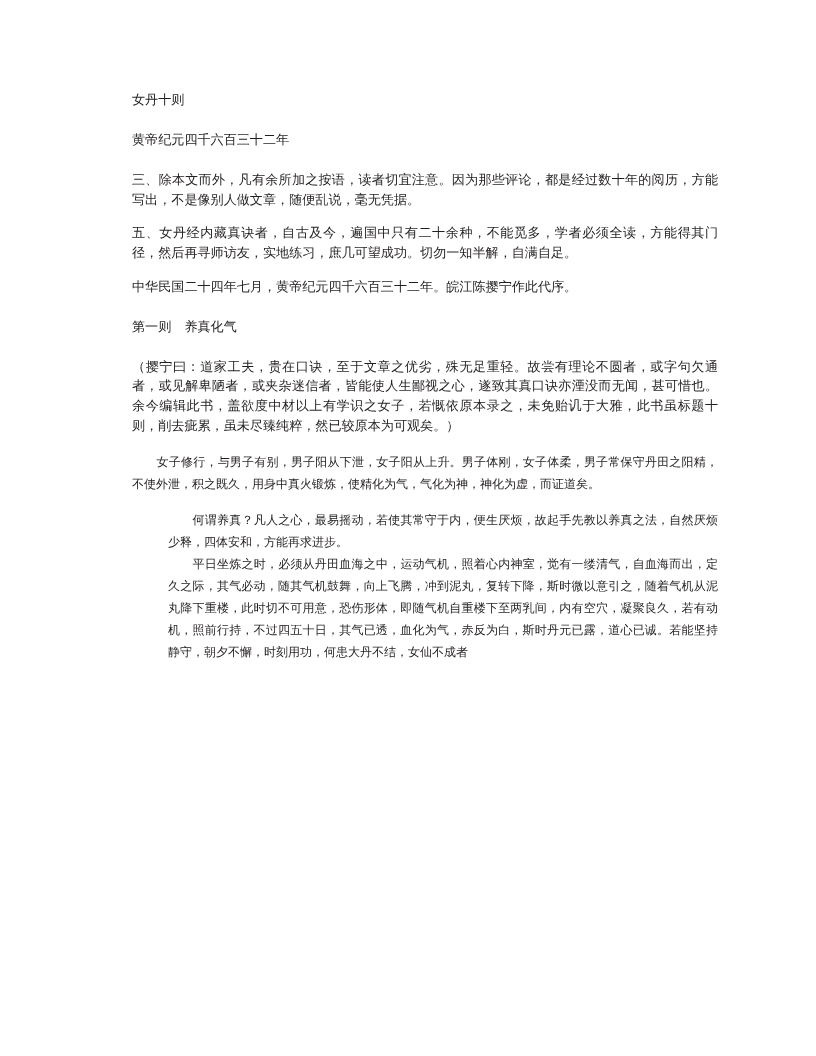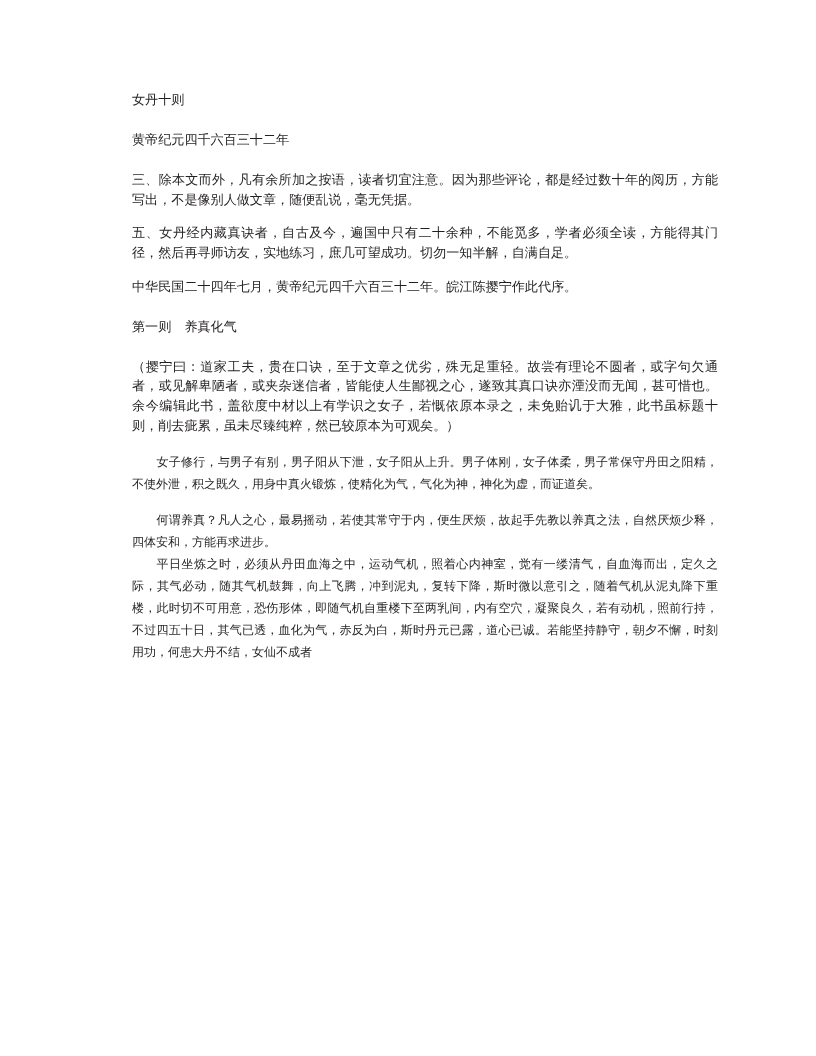--- a/index.html
+++ b/index.html
@@ -60,20 +60,21 @@
     font-size: 12px;
     line-height: 22px;
     text-align: justify;
     text-justify: inter-ideograph;
     margin: 0 0 14px 0;
     text-indent: 2.05em;
     word-break: break-all;
   }
   .para.tight {
     margin-bottom: 0;
+    margin-left: 36px;
   }
 </style>
 </head>
 <body>
 
 <div class="page">
   <div class="content">
 
     <p class="block title">女丹十则</p>
 

